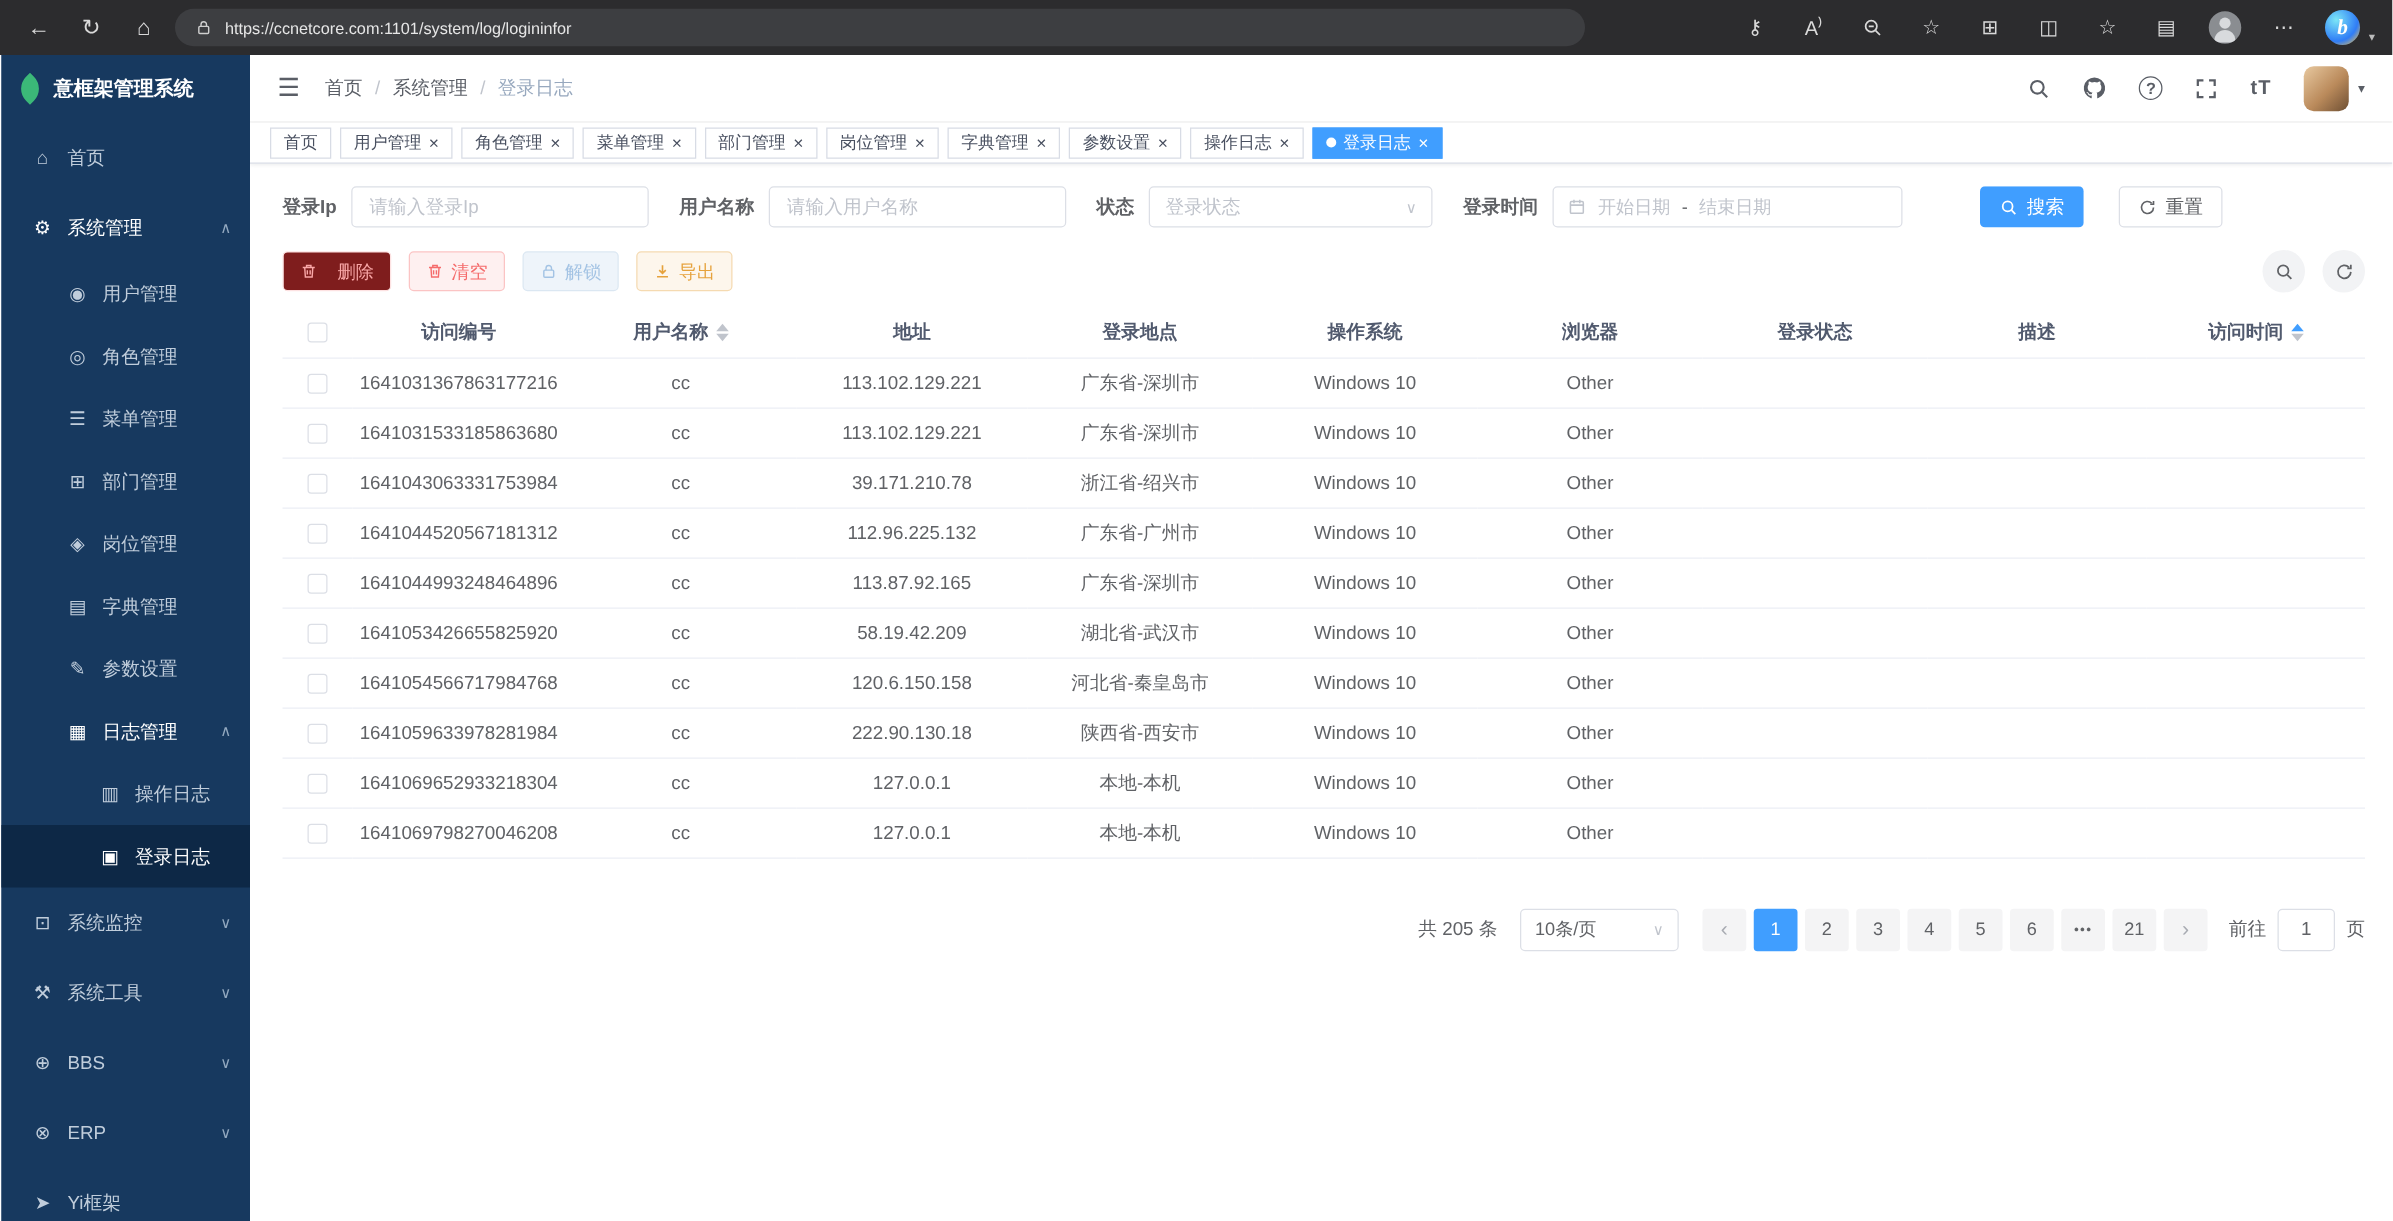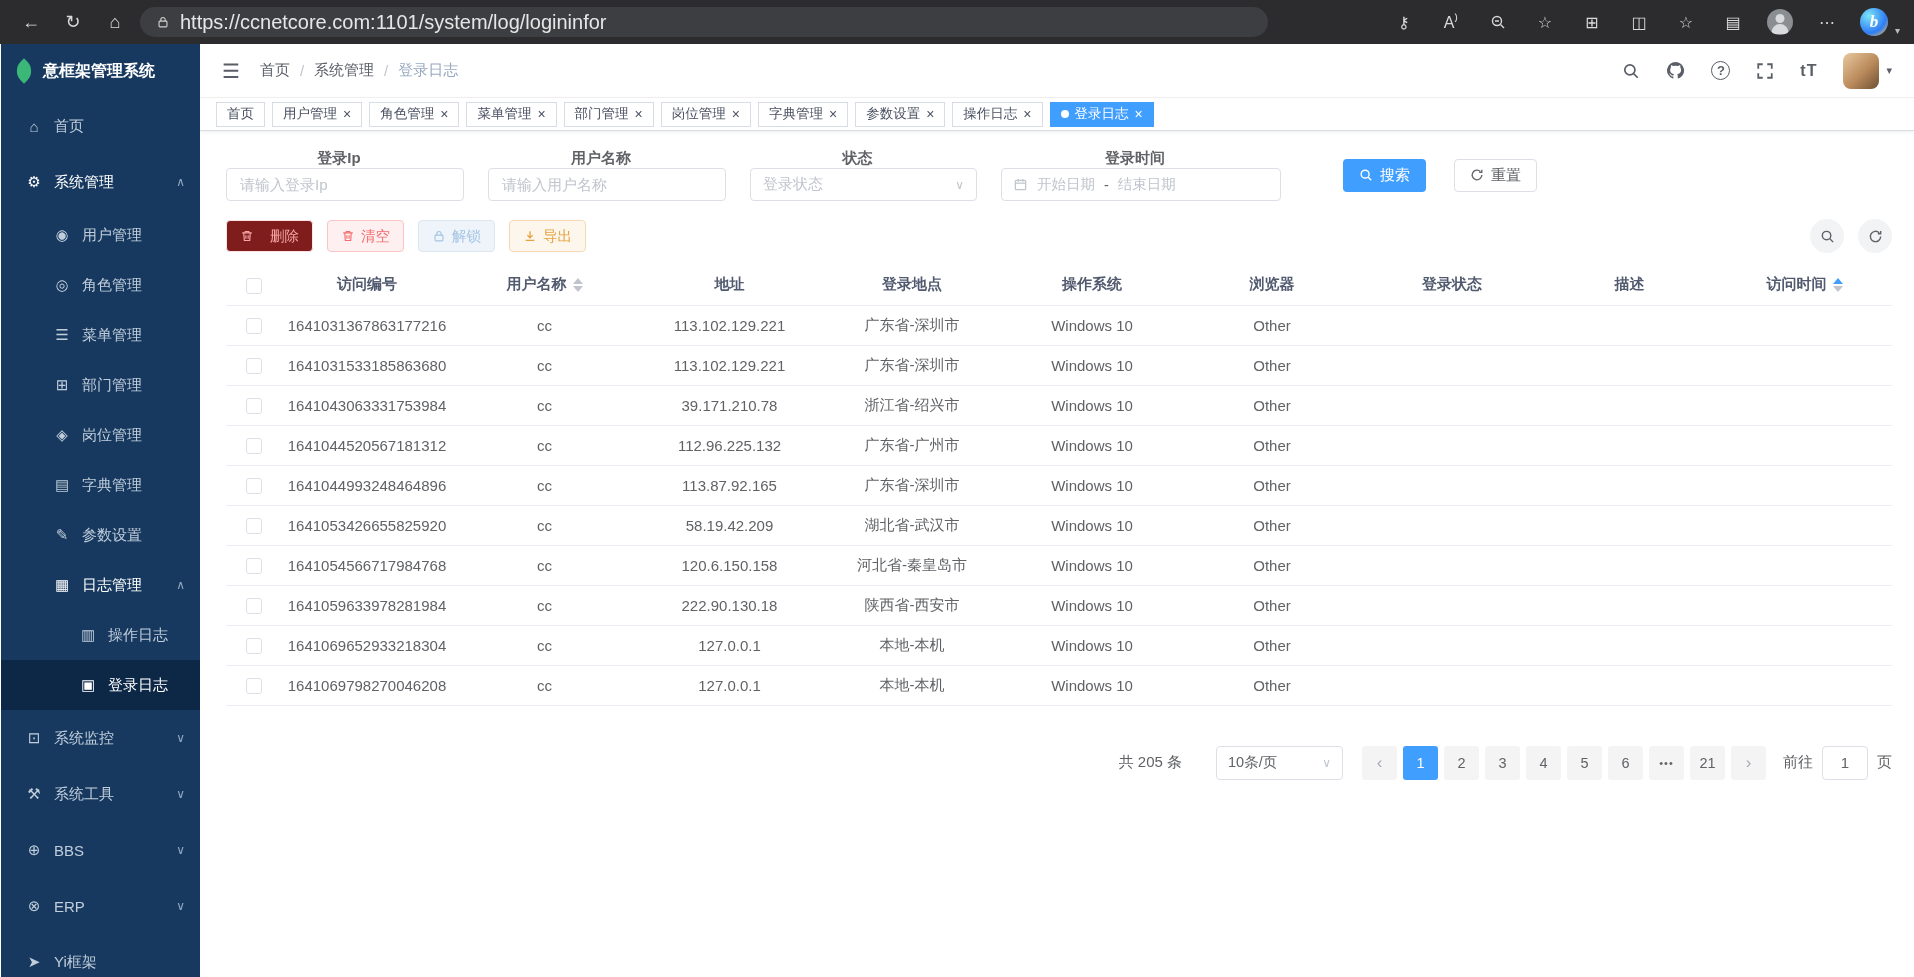--- a/index.html
+++ b/index.html
@@ -5,21 +5,21 @@
   * { margin:0; padding:0; box-sizing:border-box; }
   html,body { width:1914px; height:977px; overflow:hidden; background:#fff;
     font-family:"Liberation Sans", sans-serif; }
 
   
   .browser { height:44px; background:#2c2c2e; display:flex; align-items:center;
     padding:0 14px; gap:8px; color:#d9d9d9; }
   .b-ico { width:34px; height:34px; border-radius:6px; display:flex; align-items:center;
     justify-content:center; font-size:18px; cursor:pointer; flex:0 0 auto; }
   .addr { flex:0 0 1128px; height:30px; background:#3d3e41; border-radius:15px;
-    display:flex; align-items:center; gap:10px; padding:0 16px; font-size:20px; color:#e6e6e6; }
+    display:flex; align-items:center; gap:10px; padding:0 16px; font-size:13px; color:#e6e6e6; }
   .b-right { margin-left:auto; display:flex; align-items:center; gap:19px; }
   .b-right .b-ico { width:28px; height:28px; font-size:16px; }
   .person { width:26px; height:26px; border-radius:50%; background:#8a8d91; position:relative; overflow:hidden; }
   .person::before { content:""; position:absolute; top:5px; left:50%; transform:translateX(-50%);
     width:9px; height:9px; border-radius:50%; background:#d8dadd; }
   .person::after { content:""; position:absolute; top:15px; left:50%; transform:translateX(-50%);
     width:17px; height:10px; border-radius:9px 9px 0 0; background:#d8dadd; }
   .bing { width:28px; height:28px; border-radius:50%; color:#fff; font-weight:bold; font-style:italic;
     font-family:"Liberation Serif", serif; font-size:17px; display:flex; align-items:center; justify-content:center;
     background:radial-gradient(circle at 32% 28%, #7be6f7, #2f7cf6 62%, #f6c344 95%); }
@@ -68,21 +68,21 @@
   .tag { display:inline-flex; align-items:center; gap:6px; height:25px; padding:0 10px;
     border:1px solid #d8dce5; background:#fff; color:#495060; font-size:13.5px; cursor:pointer; }
   .tag .dot { width:8px; height:8px; border-radius:50%; background:#fff; }
   .tag .x { font-size:14px; line-height:1; }
   .tag.active { background:#409eff; border-color:#409eff; color:#fff; }
 
   
   .content { padding:18px 22px 0 26px; }
 
   .filters { display:flex; align-items:center; }
-  .fgroup { display:flex; align-items:center; margin-right:24px;flex-direction:column; }
+  .fgroup { display:flex; align-items:center; margin-right:24px; }
   .flabel { font-size:15px; font-weight:700; color:#606266; margin-right:12px; white-space:nowrap; }
   .inp { width:238px; height:33px; border:1px solid #dcdfe6; border-radius:4px;
     padding:0 13px; font-size:15px; color:#606266; outline:none; background:#fff; }
   .inp::placeholder { color:#c0c4cc; }
   .sel { width:227px; height:33px; border:1px solid #dcdfe6; border-radius:4px;
     display:flex; align-items:center; justify-content:space-between; padding:0 12px;
     font-size:15px; color:#c0c4cc; cursor:pointer; background:#fff; }
   .sel .sel-chev { font-size:12px; color:#c0c4cc; }
   .daterange { width:280px; height:33px; border:1px solid #dcdfe6; border-radius:4px;
     display:flex; align-items:center; gap:9px; padding:0 11px; font-size:14.5px;
@@ -119,21 +119,21 @@
     display:inline-block; vertical-align:middle; background:#fff; cursor:pointer; }
   .carets { display:inline-flex; flex-direction:column; gap:2px; margin-left:6px; vertical-align:middle; }
   .caret { width:0; height:0; border-left:5px solid transparent; border-right:5px solid transparent; }
   .caret.up { border-bottom:6px solid #c0c4cc; }
   .caret.up.on { border-bottom-color:#409eff; }
   .caret.down { border-top:6px solid #c0c4cc; }
 
   
   .pager { display:flex; align-items:center; justify-content:flex-end; margin-top:40px;
     font-size:15px; color:#606266; }
-  .ptotal { margin-right:34px; }
+  .ptotal { margin-right:18px; }
   .psize { width:127px; height:34px; border:1px solid #dcdfe6; border-radius:4px;
     display:flex; align-items:center; justify-content:space-between; padding:0 11px;
     color:#606266; cursor:pointer; margin-right:16px; font-size:14.5px; }
   .psize .sel-chev { font-size:12px; color:#c0c4cc; }
   .pages { display:flex; align-items:center; }
   .pbtn { min-width:35px; height:34px; border-radius:3px; background:#f4f4f5; color:#606266;
     display:flex; align-items:center; justify-content:center; font-size:14.5px;
     margin:0 3px; cursor:pointer; padding:0 4px; }
   .pbtn.active { background:#409eff; color:#fff; }
   .pbtn.nav { color:#a8abb2; font-size:17px; }

